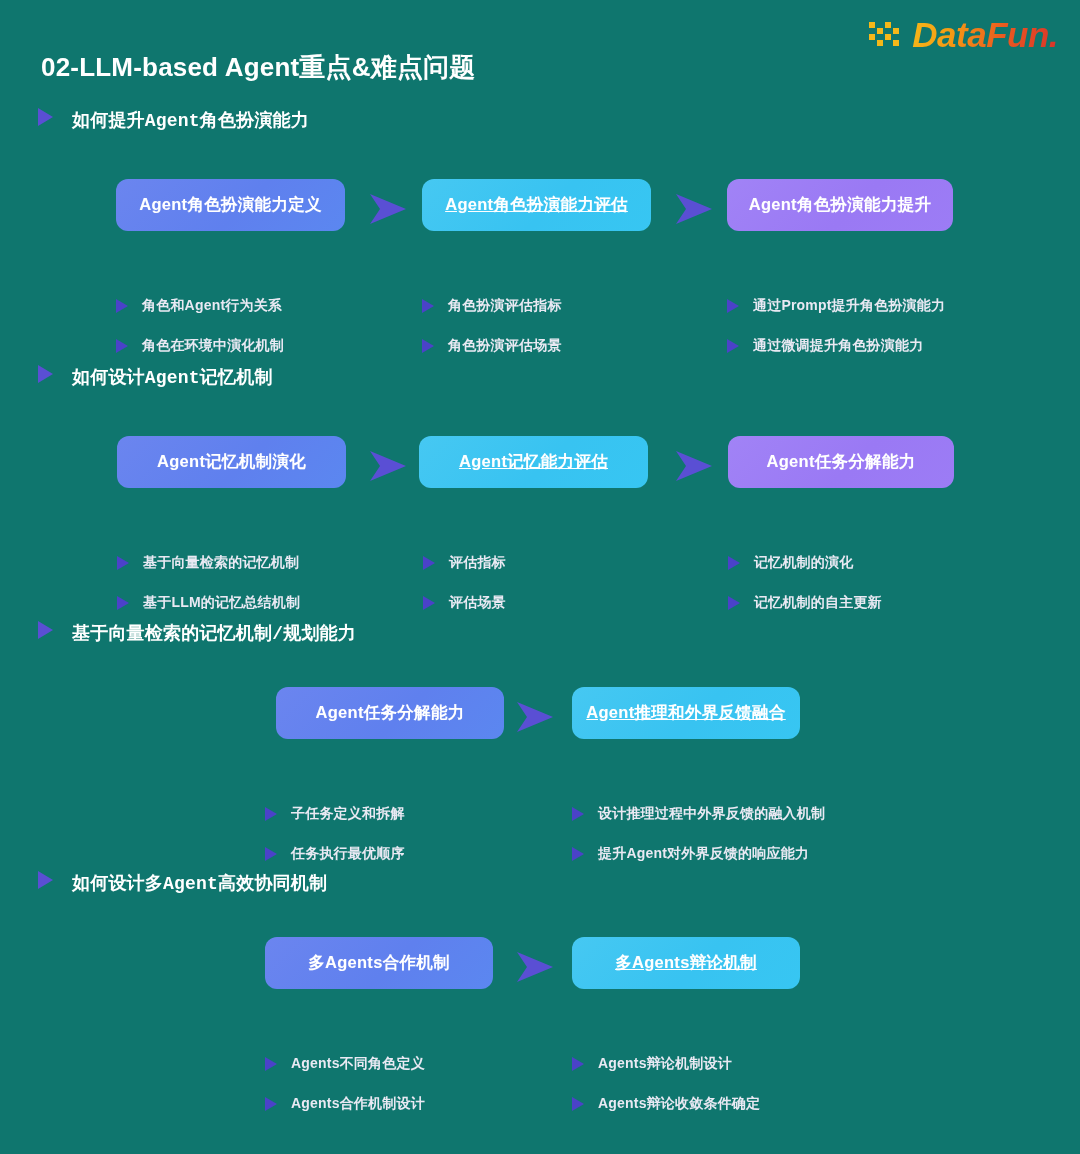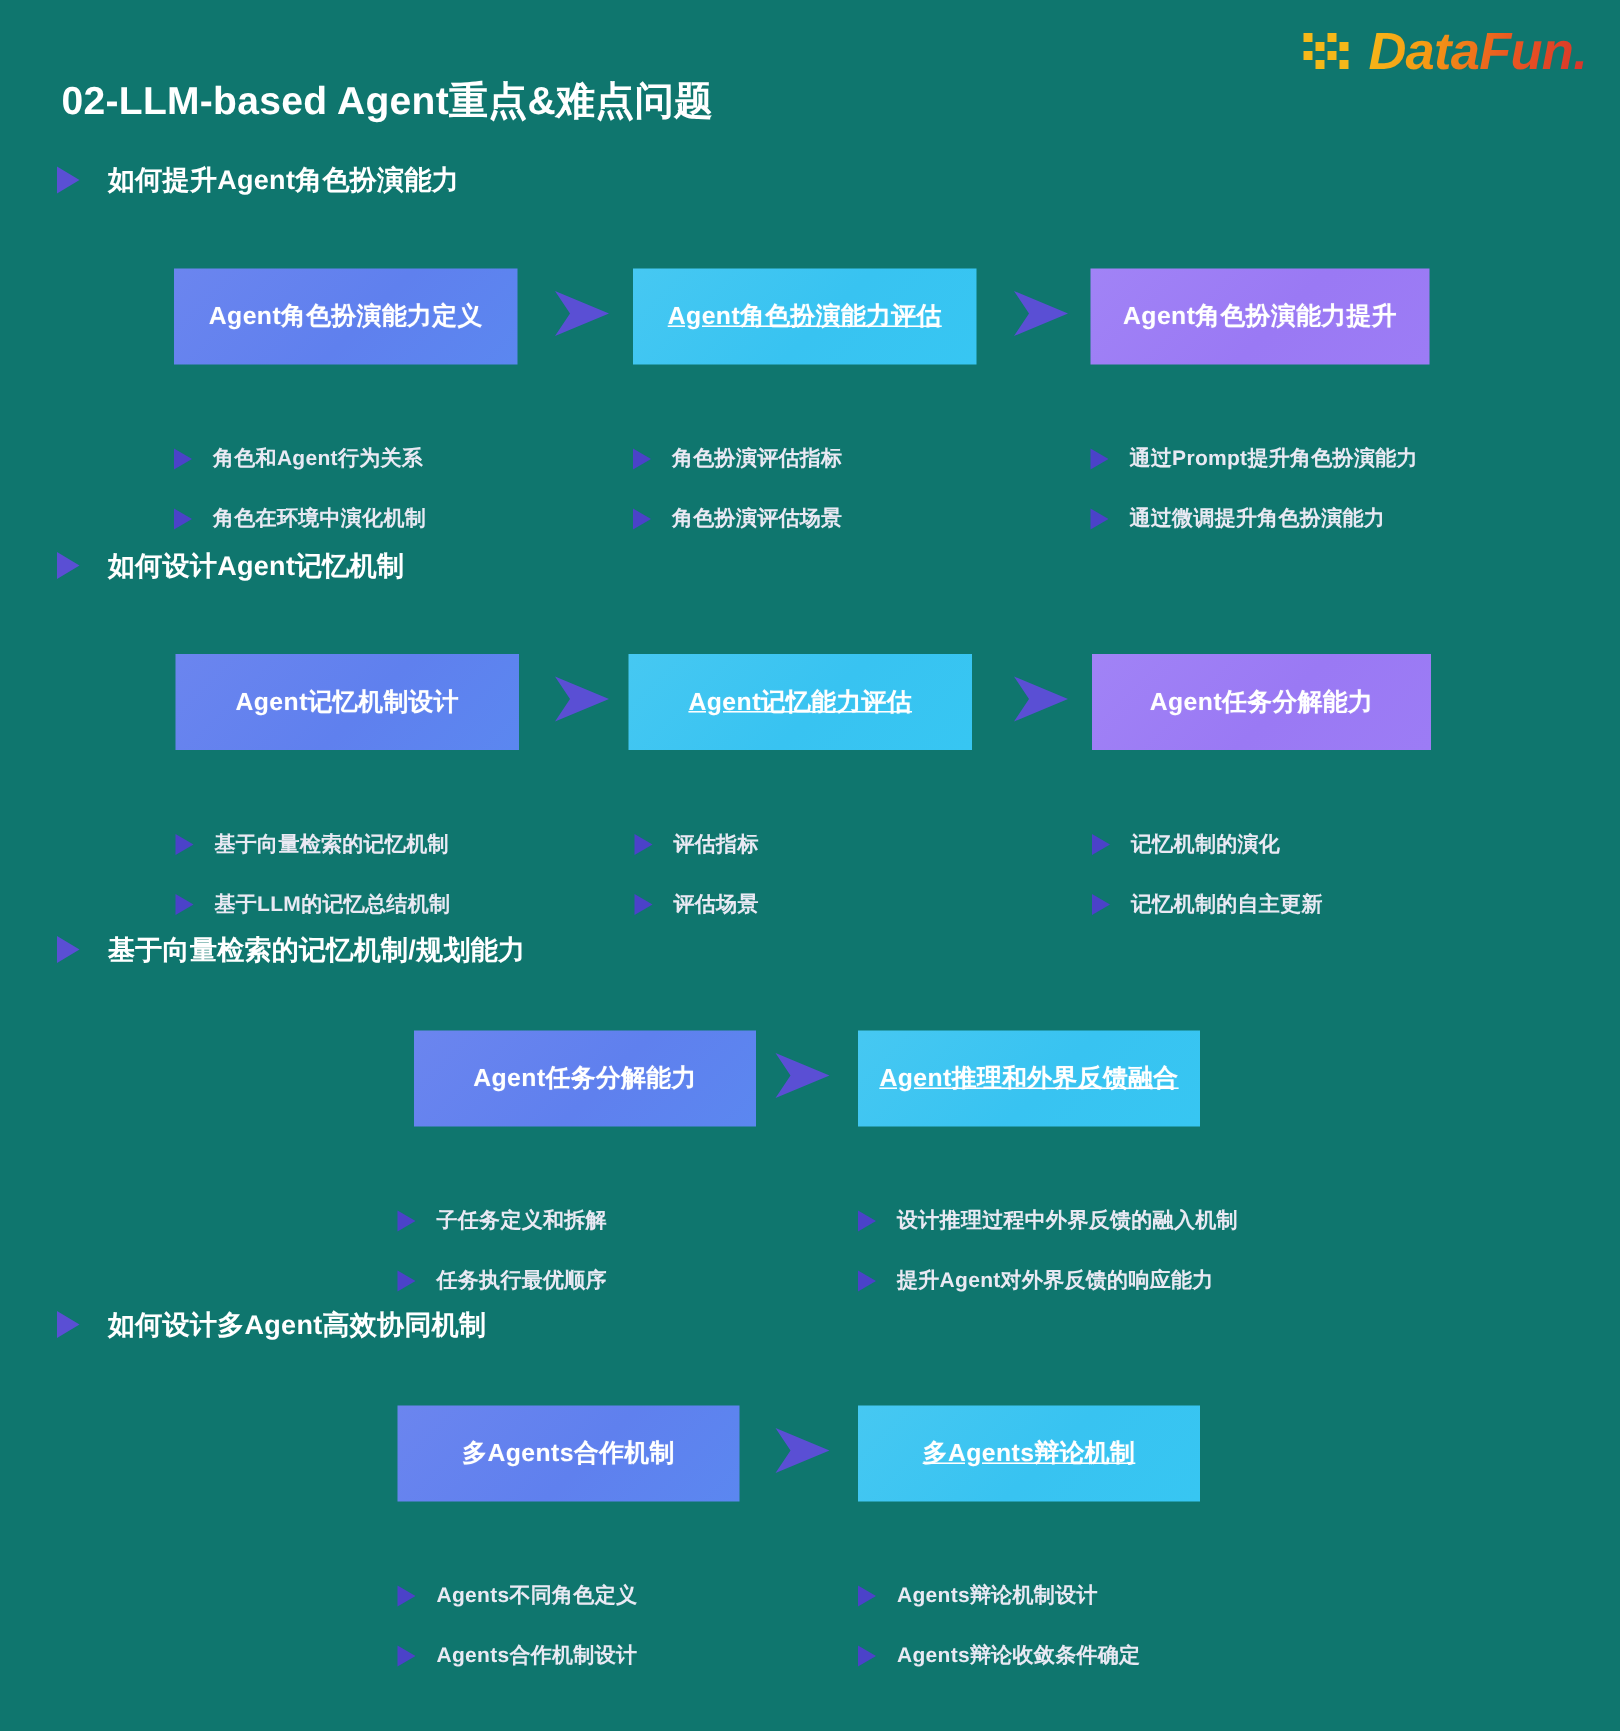--- a/index.html
+++ b/index.html
@@ -34,41 +34,42 @@
   
   .page-title {
     position: absolute; left: 41px; top: 50px;
     font-size: 26px; font-weight: 700; color: #ffffff;
     letter-spacing: 0.2px;
   }
 
   
   .section { position: absolute; left: 0; width: 1080px; }
   .sec-head {
-    display: flex; align-items: center;
+    display: flex; align-items: flex-start;
     padding-left: 38px;
+    font-family: Liberation Mono, monospace;
   }
   .sec-head .tri {
     width: 0; height: 0;
     border-left: 15px solid #5a4fd4;
     border-top: 9px solid transparent;
     border-bottom: 9px solid transparent;
     margin-right: 19px;
   }
   .sec-head .sec-label {
     font-size: 18px; font-weight: 700; color: #ffffff;
     letter-spacing: 0.2px;
   }
 
   
   .node-row { position: relative; height: 62px; }
   .node {
     position: absolute; top: 0;
-    height: 64px;
-    border-radius: 0;
+    height: 52px;
+    border-radius: 12px;
     display: flex; align-items: center; justify-content: center;
     font-size: 16.5px; font-weight: 700;
     color: #ffffff;
     letter-spacing: 0.3px;
     padding: 0 10px;
     text-shadow: 0 0 1px rgba(255,255,255,0.25);
   }
   .node.blue   { background: linear-gradient(135deg,#6b85ef 0%,#5f80ee 55%,#5b87f0 100%); }
   .node.cyan   { background: linear-gradient(135deg,#46c8f2 0%,#38c3f1 55%,#37c6f2 100%); text-decoration: underline; }
   .node.purple { background: linear-gradient(135deg,#a183f6 0%,#9a79f4 55%,#9c7cf5 100%); }
@@ -168,21 +169,21 @@
             <span class="btxt">通过微调提升角色扮演能力</span>
           </div>
         </div>
       </div>
       <div class="section" style="top:365px">
         <div class="sec-head">
           <span class="tri"></span>
           <span class="sec-label">如何设计Agent记忆机制</span>
         </div>
         <div class="node-row" style="margin-top:47px">
-          <div class="node blue" style="left:117px;width:229px">Agent记忆机制设计</div>
+          <div class="node blue" style="left:117px;width:229px">Agent记忆机制演化</div>
           <div class="node cyan" style="left:419px;width:229px">Agent记忆能力评估</div>
           <div class="node purple" style="left:728px;width:226px">Agent任务分解能力</div>
           <div class="chev" style="left:366px">
             <svg width="44" height="32" viewBox="0 0 44 32">
               <path d="M4 1 L40 16 L4 31 L14 16 Z" fill="#5a4fd4"></path>
             </svg>
           </div>
           <div class="chev" style="left:672px">
             <svg width="44" height="32" viewBox="0 0 44 32">
               <path d="M4 1 L40 16 L4 31 L14 16 Z" fill="#5a4fd4"></path>

